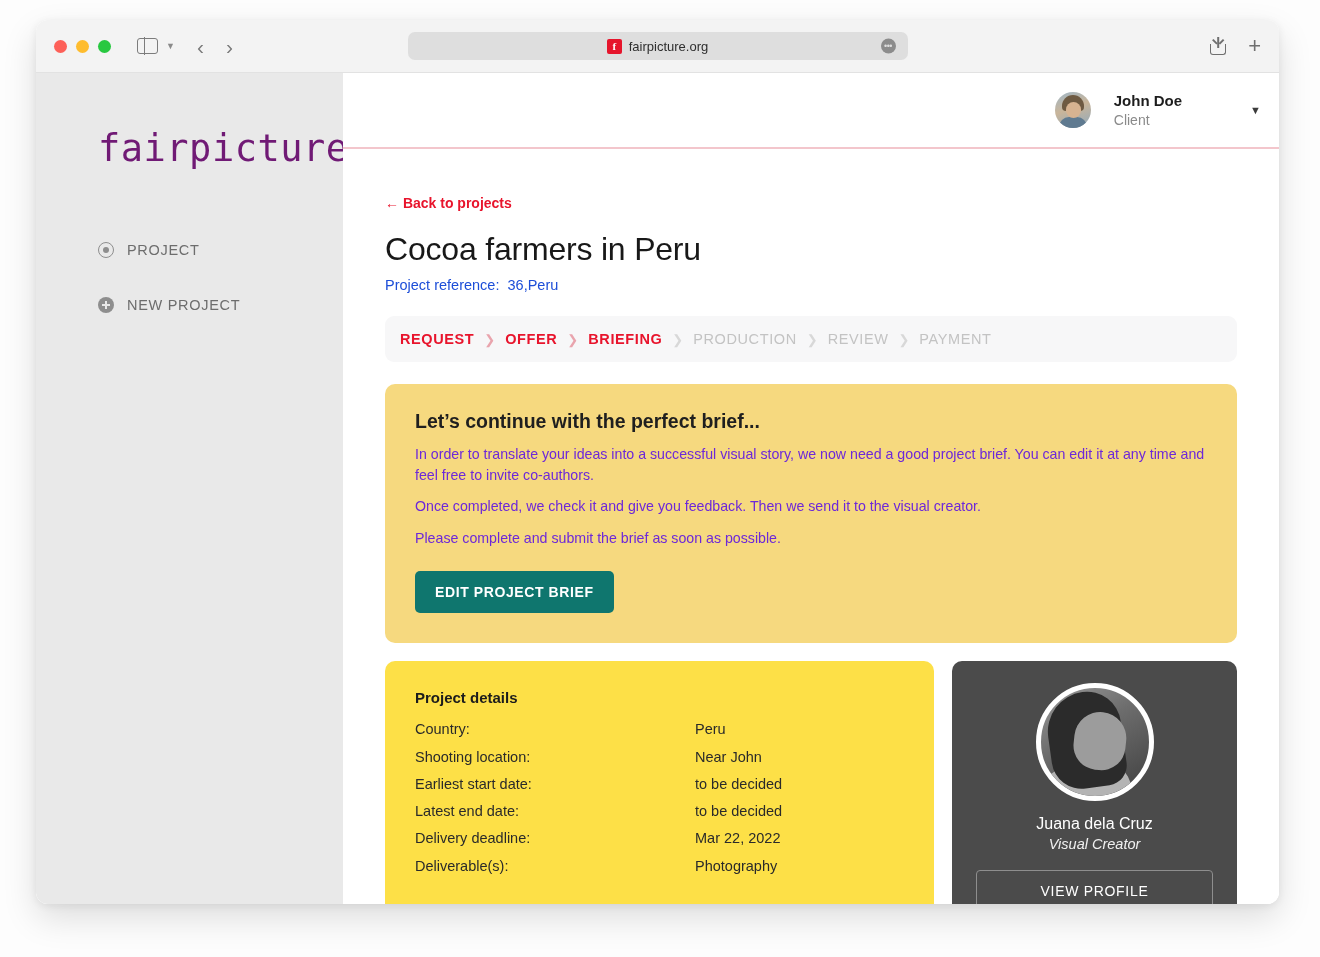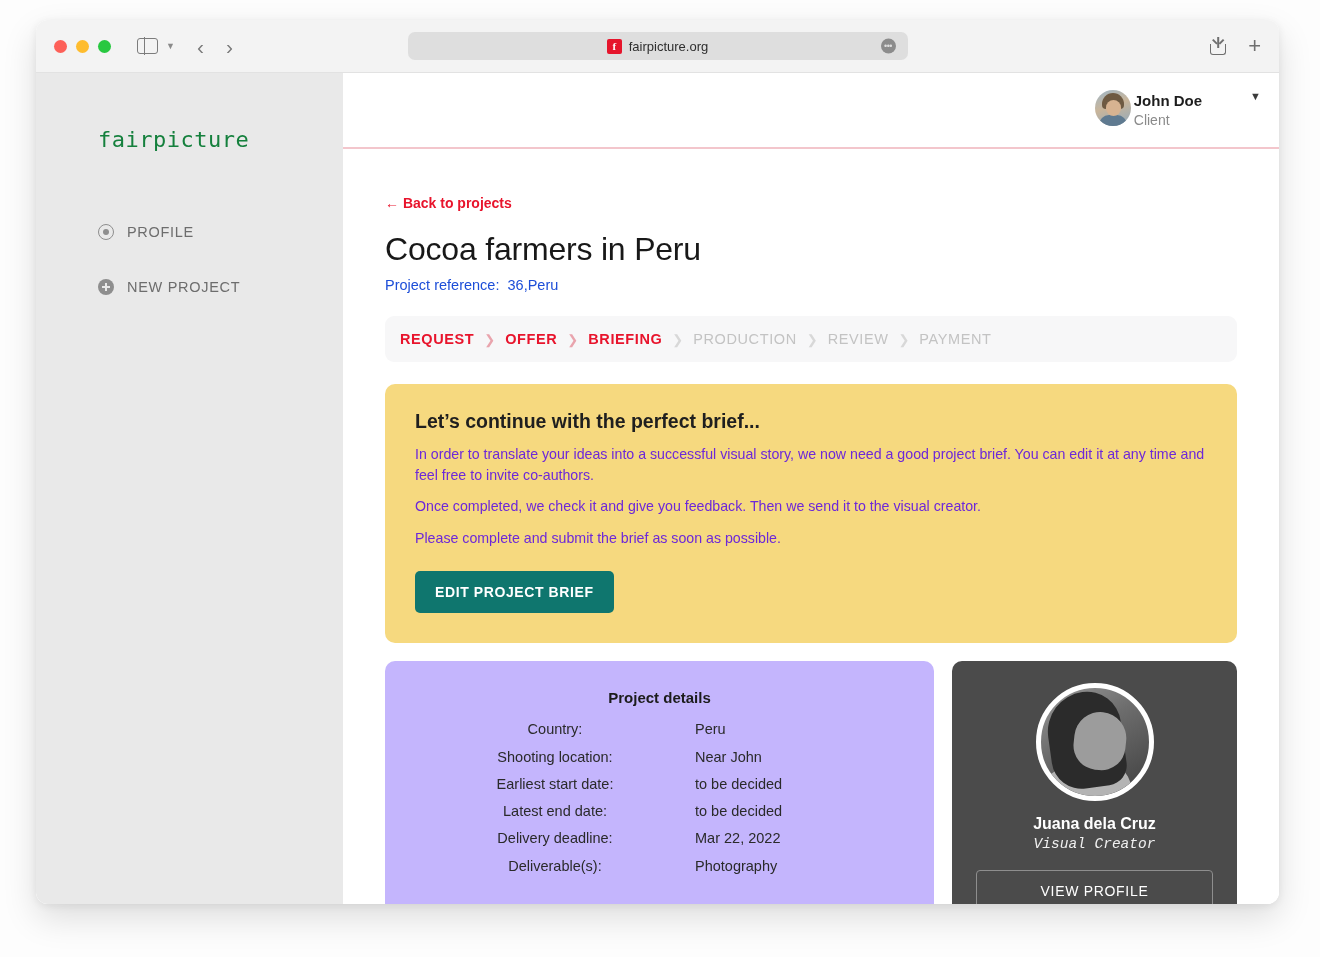--- a/index.html
+++ b/index.html
@@ -100,22 +100,22 @@
   .app {
     flex: 1; display: flex; min-height: 0; background: #fff;
   }
   .sidebar {
     width: 307px; flex: none;
     background: #e9e9e9;
     padding-top: 0;
   }
   .logo {
     font-family: "DejaVu Sans Mono", "Liberation Mono", monospace;
-    color: #15803d;
-    font-size: 22px;
+    color: #701a75;
+    font-size: 37px;
     letter-spacing: 0.5px;
     padding: 54px 0 0 62px;
   }
   .nav { margin-top: 60px; }
   .nav-item {
     display: flex; align-items: center; gap: 13px;
     padding: 0 0 0 62px; height: 40px;
     color: #6d6d6d; font-size: 14.5px; letter-spacing: 0.7px;
     cursor: pointer;
   }
@@ -142,21 +142,21 @@
     flex: 1; min-width: 0;
     display: flex; flex-direction: column;
     background: #fff;
   }
   .topbar {
     height: 76px; flex: none;
     border-bottom: 2px solid #f3c6cc;
     display:flex; align-items:center; justify-content:flex-end;
     padding-right: 18px;
   }
-  .user-box { display:flex; gap: 3px; cursor:pointer; }
+  .user-box { display:flex; align-items:center; gap: 23px; cursor:pointer; }
   .avatar-sm {
     width: 36px; height: 36px; border-radius: 50%;
     overflow: hidden; flex: none;
     background: linear-gradient(160deg,#9fb7c8 0%, #c9b59a 45%, #8fa9bd 100%);
     position: relative;
   }
   .avatar-sm .hair {
     position:absolute; left: 7px; top: 3px; width: 22px; height: 16px;
     border-radius: 11px 11px 4px 4px; background:#6e5a42;
   }
@@ -219,25 +219,24 @@
     font-size: 14px; font-weight: 700; letter-spacing: 0.6px;
     padding: 13px 20px;
     border: none; border-radius: 5px;
     cursor: pointer;
     font-family: "Liberation Sans", sans-serif;
   }
 
   .lower { display:flex; gap: 18px; margin-top: 18px; }
   .details-card {
     flex: 1;
-    background: #c4b5fd;
+    background: #fde047;
     border-radius: 10px;
     padding: 28px 30px 30px 30px;
     min-height: 262px;
-    text-align: center;
   }
   .details-title { font-size: 15px; font-weight: 700; color:#1c1c1c; margin-bottom: 10px; }
   .drow { display:flex; font-size: 14.5px; color:#2a2a2a; line-height: 1.88; }
   .dlabel { width: 280px; flex: none; }
   .dvalue { }
 
   .creator-card {
     width: 285px; flex: none;
     background: #4b4b4b;
     border-radius: 10px;
@@ -257,22 +256,22 @@
     border-radius: 40px 34px 20px 30px; background:#2b2b2b; transform: rotate(-8deg);
   }
   .creator-photo .face2 {
     position:absolute; left: 33px; top: 24px; width: 52px; height: 58px;
     border-radius: 26px 26px 24px 24px; background:#9c9c9c; transform: rotate(6deg);
   }
   .creator-photo .shoulder {
     position:absolute; left: -6px; bottom: -16px; width: 96px; height: 48px;
     border-radius: 40px 28px 0 0; background:#b4b4b4; transform: rotate(-6deg);
   }
-  .creator-name { color:#fff; font-size: 16px; font-weight: 700; margin-top: 14px; }
-  .creator-role { color:#f0f0f0; font-size: 14.5px; font-style: italic; margin-top: 3px; font-family: Liberation Mono, monospace; }
+  .creator-name { color:#fff; font-size: 16px; font-weight: 400; margin-top: 14px; }
+  .creator-role { color:#f0f0f0; font-size: 14.5px; font-style: italic; margin-top: 3px; }
   .btn-ghost {
     margin-top: 18px;
     width: 100%;
     background: transparent;
     border: 1px solid #8e8e8e;
     border-radius: 4px;
     color: #fff;
     font-size: 14px; letter-spacing: 0.7px;
     padding: 12px 0;
     cursor: pointer;
@@ -316,21 +315,21 @@
     </div>
   </div>
 
   <div class="app">
 
     <aside class="sidebar">
       <div class="logo">fairpicture</div>
       <nav class="nav">
         <div class="nav-item">
           <span class="ico-target"></span>
-          <span>PROFILE</span>
+          <span>PROJECT</span>
         </div>
         <div class="nav-item">
           <span class="ico-plus-circle"></span>
           <span>NEW PROJECT</span>
         </div>
       </nav>
     </aside>
 
     <main class="content">
 

